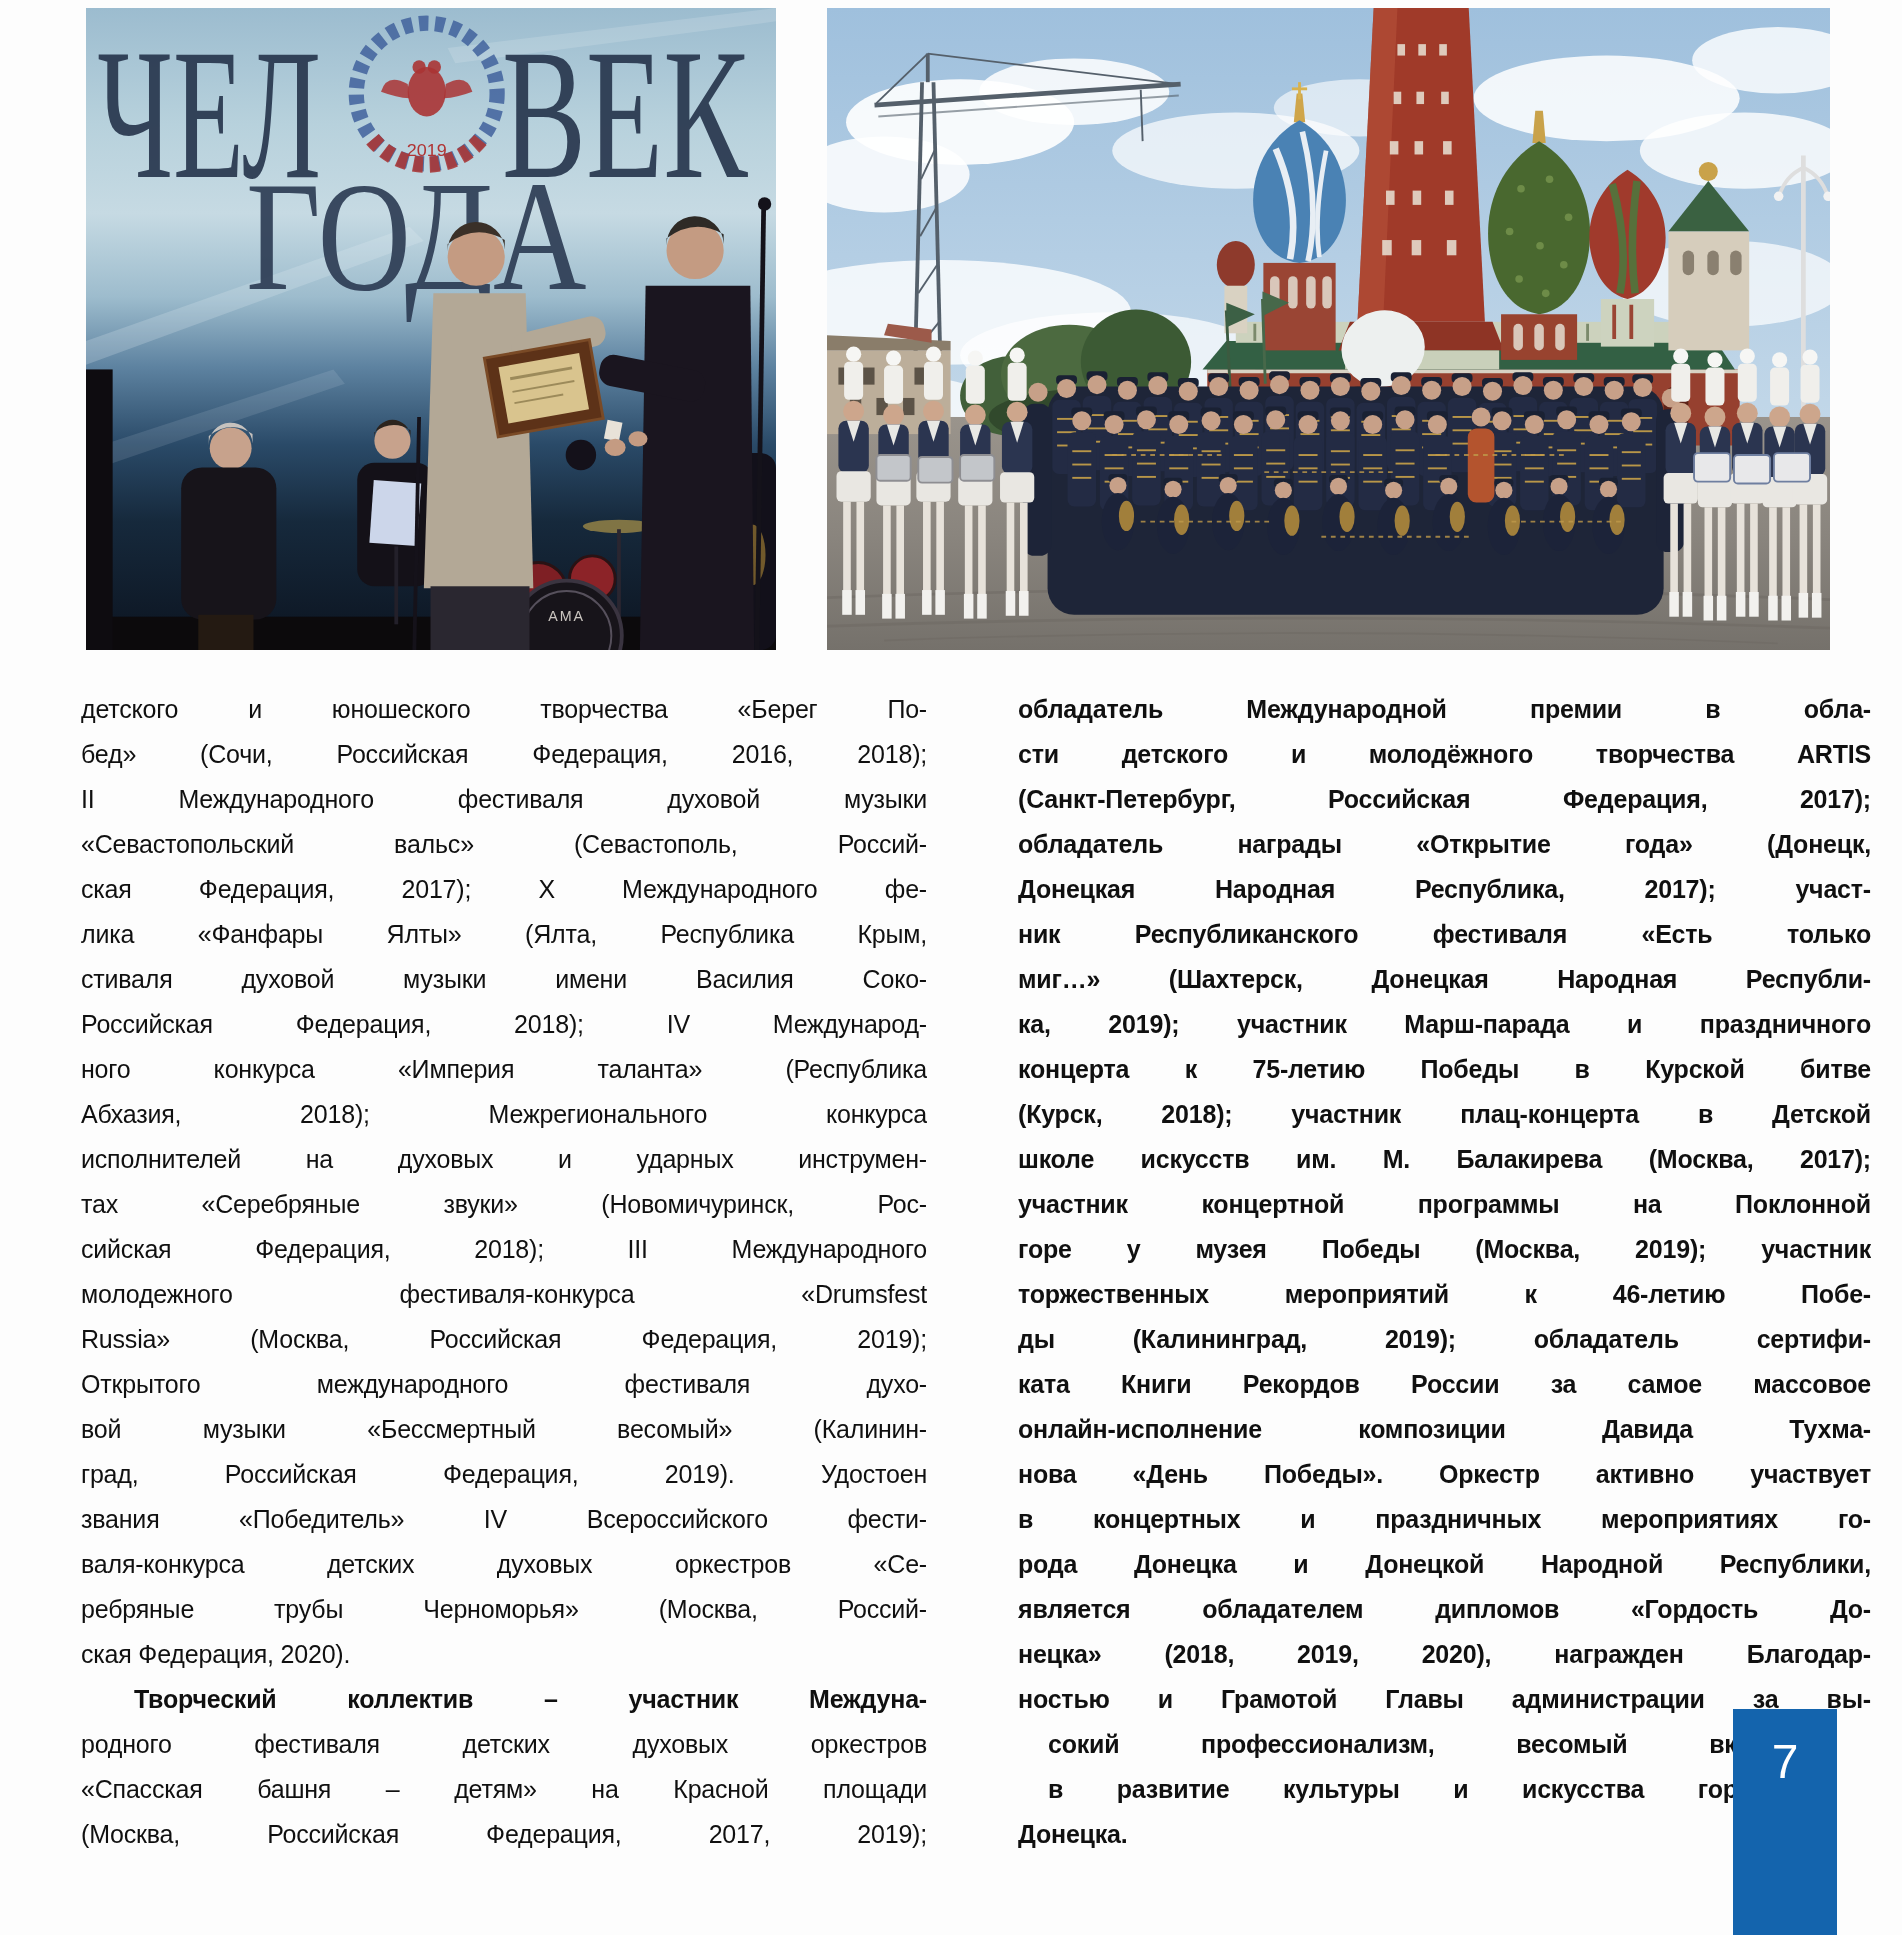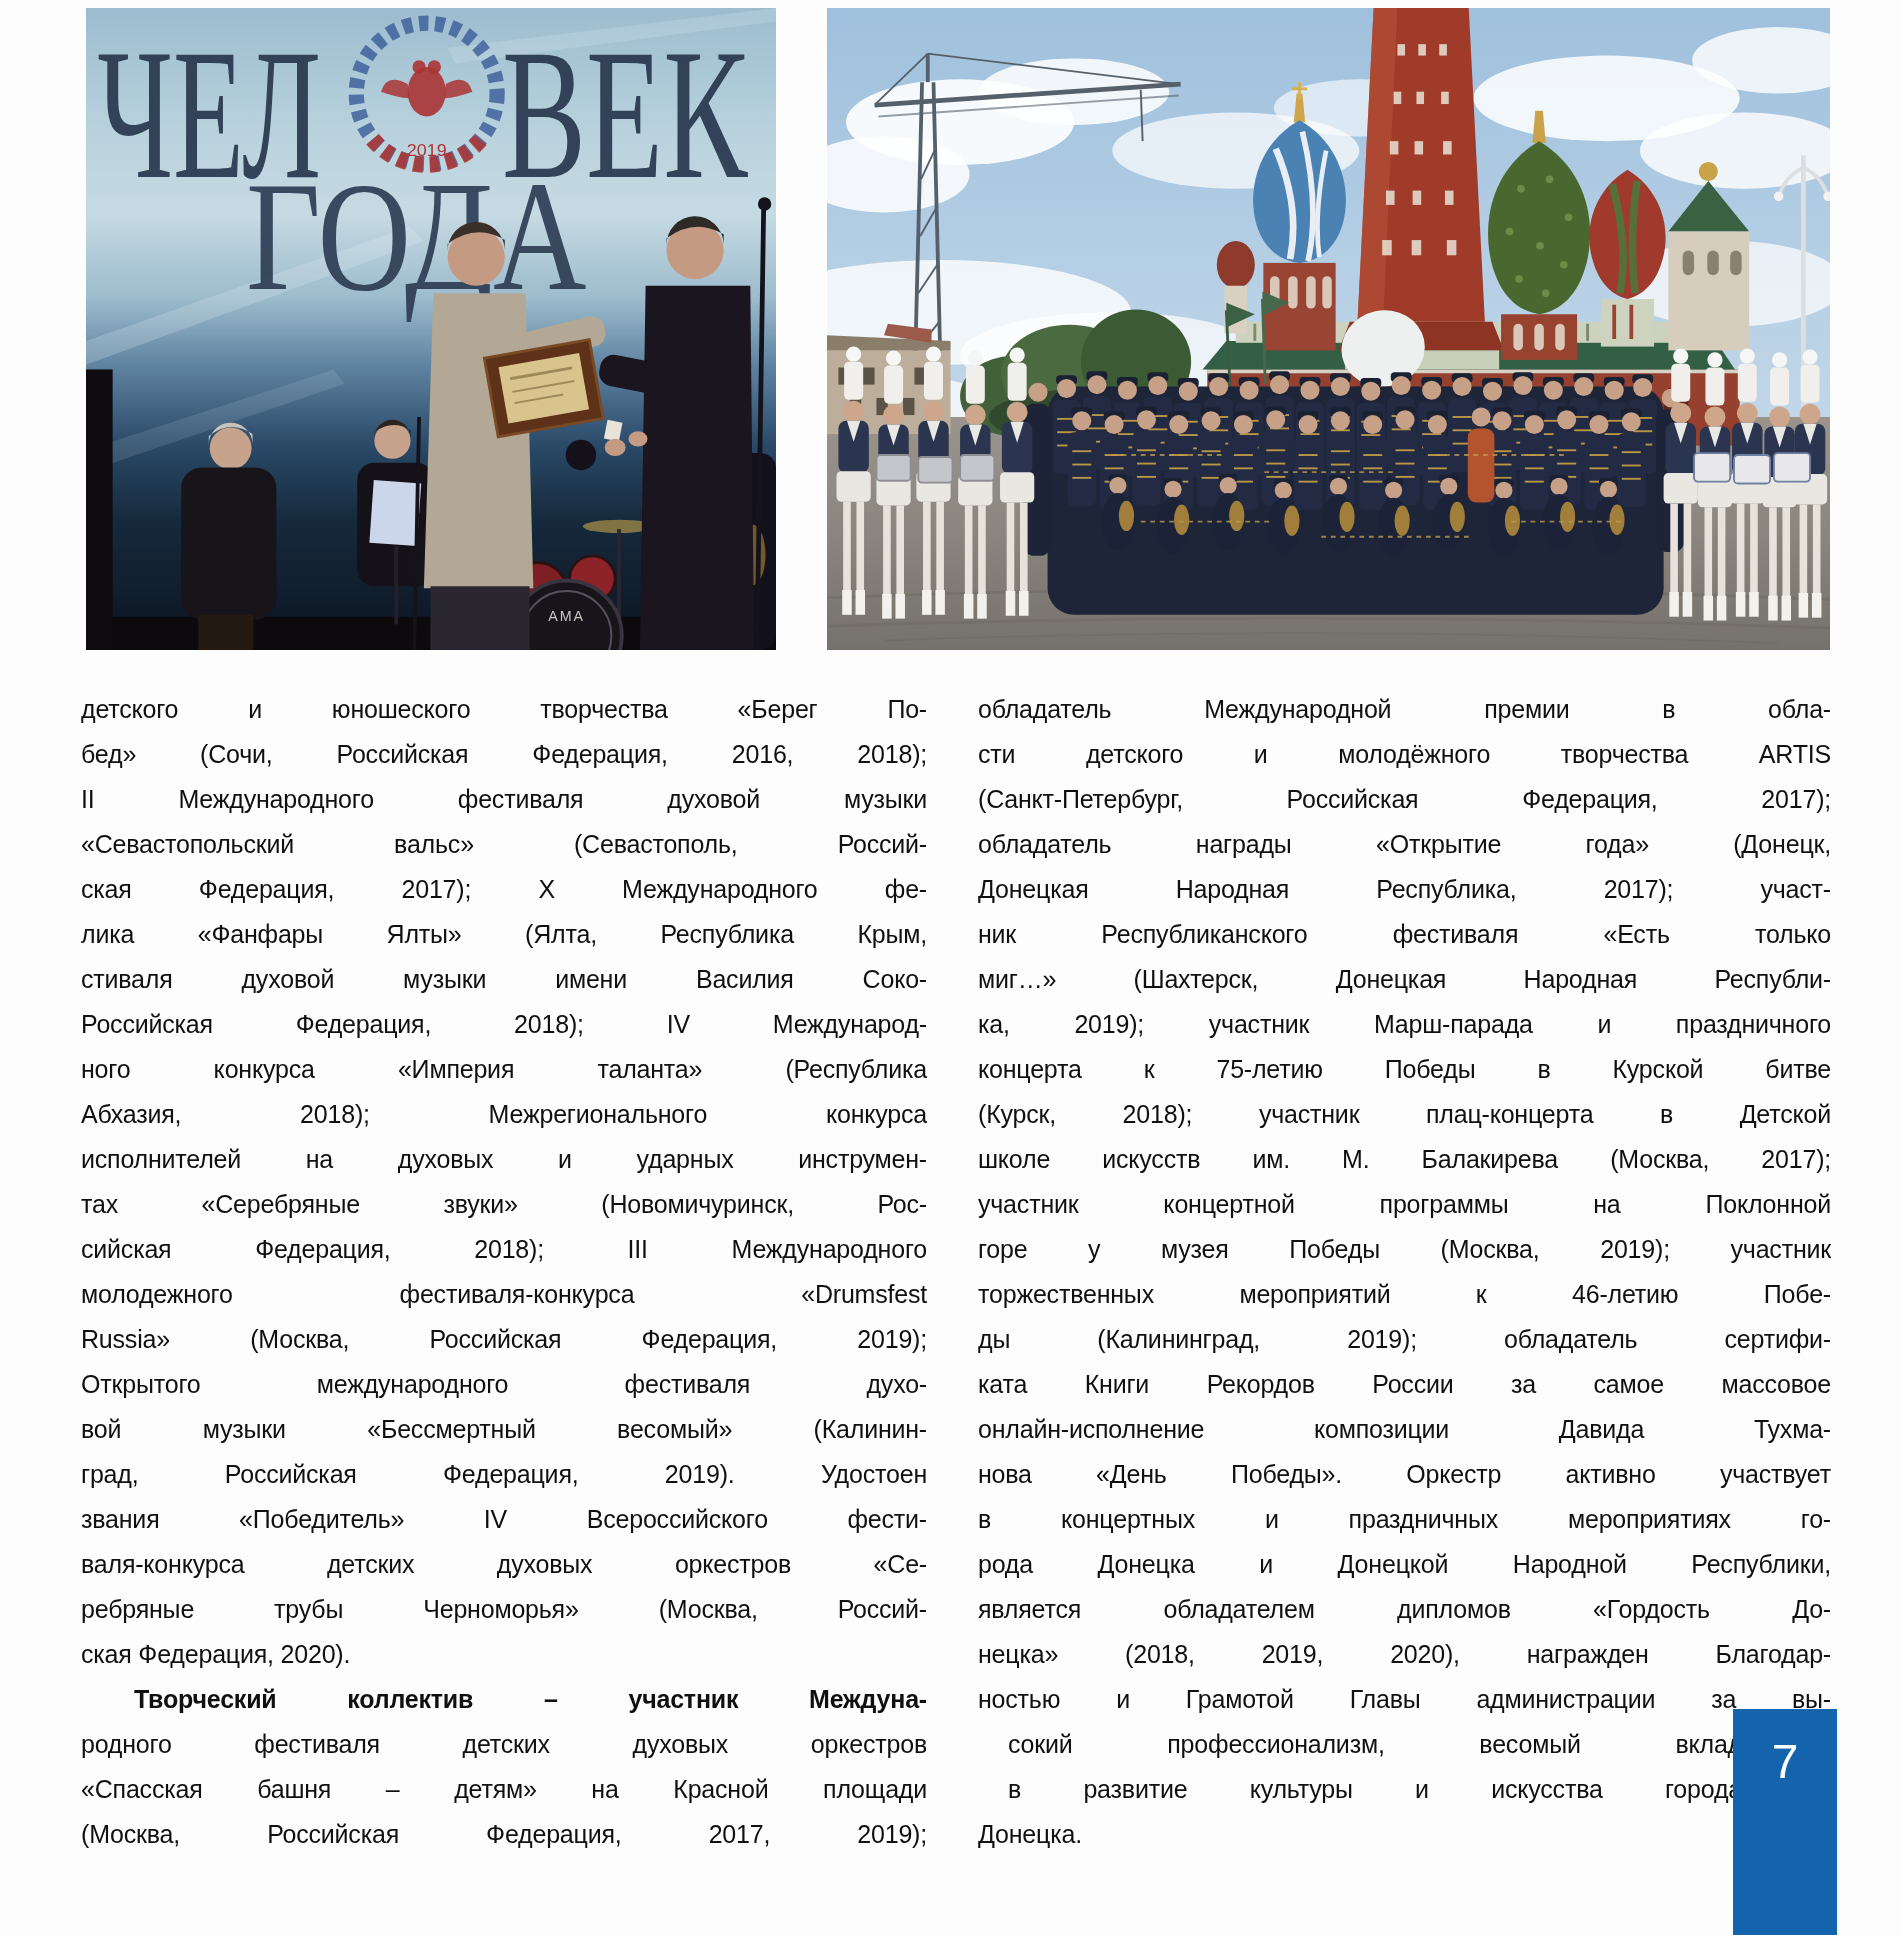--- a/index.html
+++ b/index.html
@@ -9,21 +9,21 @@
     font-family:"Liberation Sans",sans-serif;
     overflow:hidden;
   }
   .photo{position:absolute;overflow:hidden;background:#fca5a5;}
   .photo svg{display:block;width:100%;height:100%;}
   .photo-left{left:86px;top:7.6px;width:690px;height:642px;}
   .photo-right{left:827px;top:7.6px;width:1003px;height:642px;}
 
   .col{position:absolute;top:687px;color:#101010;}
   #col-left{left:81px;width:846px;}
-  #col-right{left:978px;width:853px;}
+  #col-right{left:1018px;width:853px;font-weight:bold;}
   .line{
     font-size:25px;line-height:45px;height:45px;overflow:hidden;
     text-align:justify;text-align-last:justify;
     letter-spacing:-0.2px;white-space:normal;
   }
   .line.end{text-align-last:left;}
   .line.indent{text-indent:53px;font-weight:bold;}
   .line.short{width:734px;margin-left:30px;}
 
   .pagenum{

